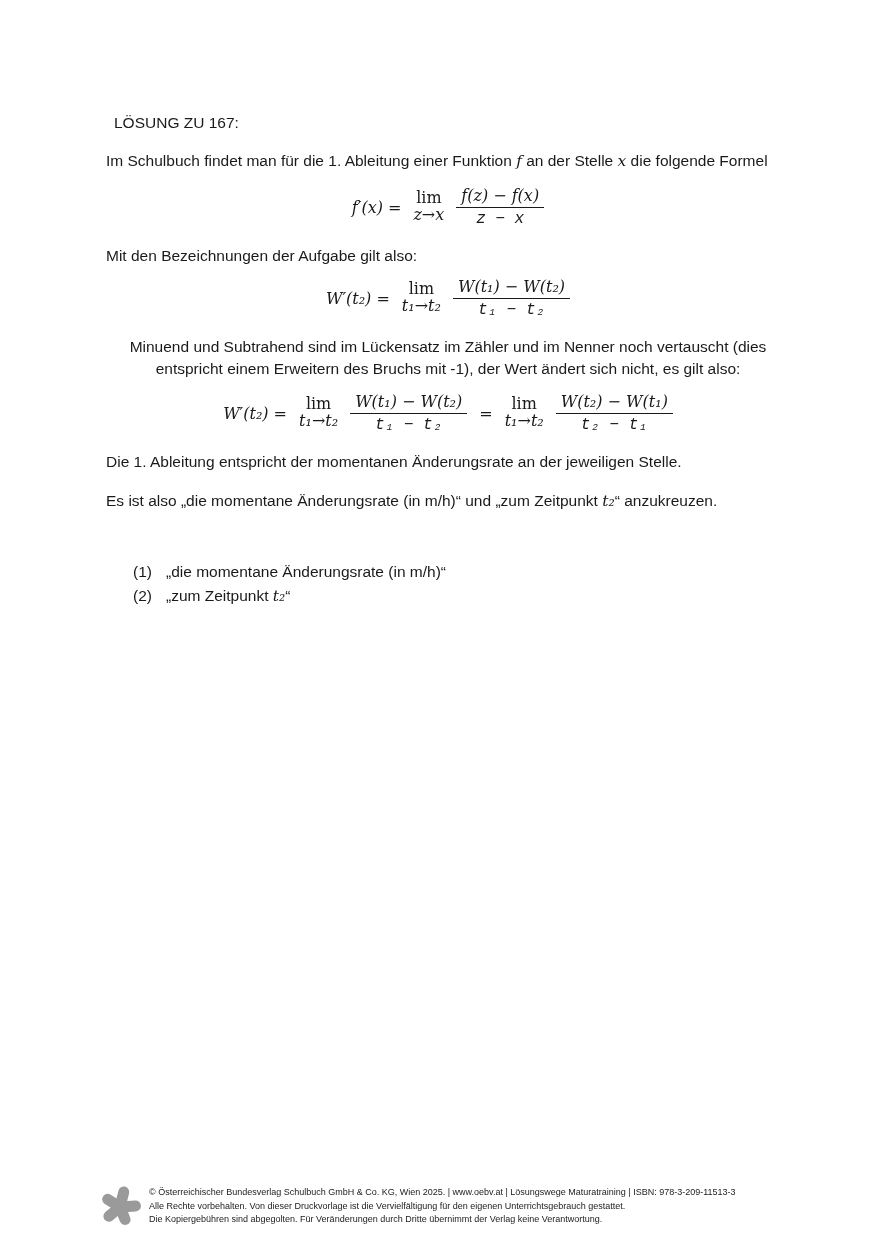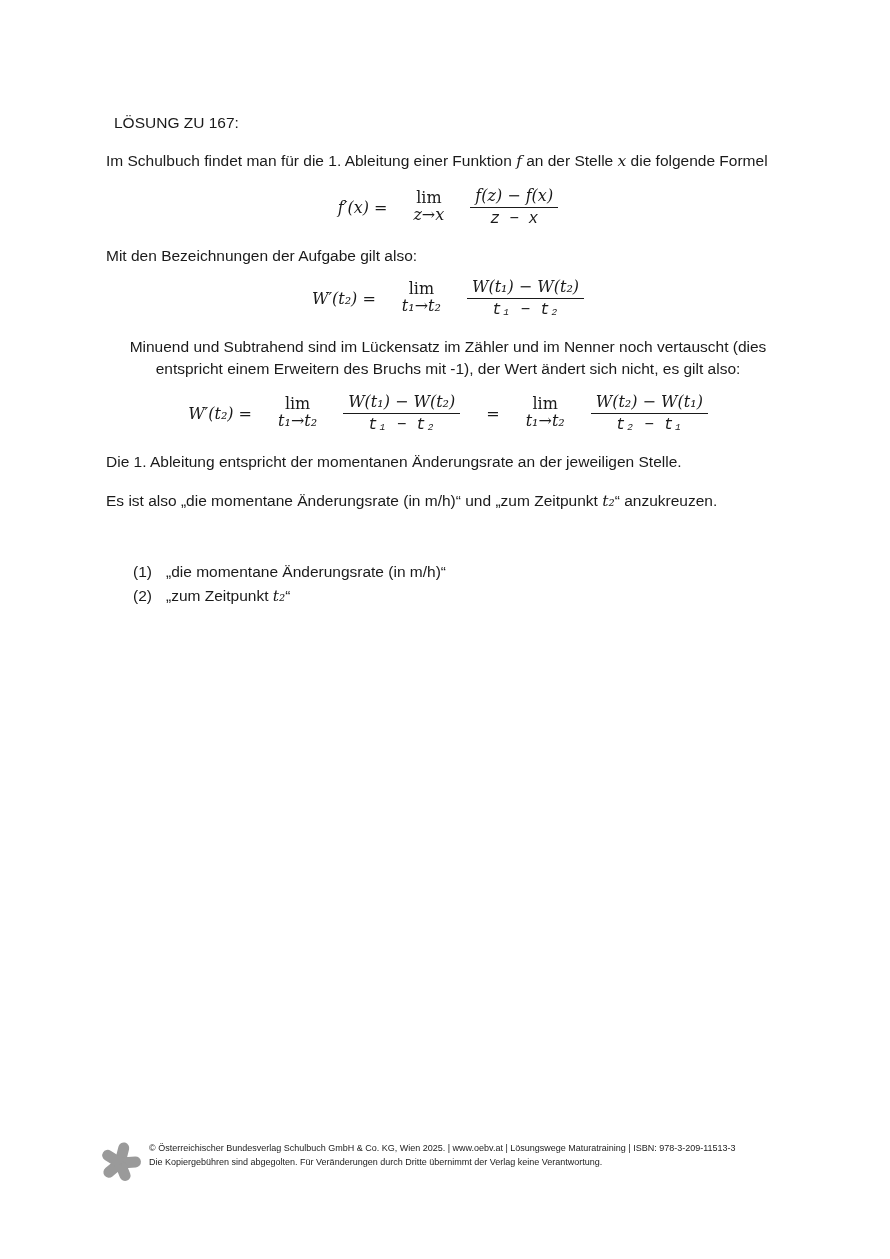--- a/index.html
+++ b/index.html
@@ -28,21 +28,21 @@
     font-family: "DejaVu Serif", "Liberation Serif", serif;
     font-style: italic;
     font-size: 15.5px;
   }
 
   
   .formula {
     display: flex;
     justify-content: center;
     align-items: center;
-    gap: 26px;
+    gap: 12px;
     font-family: "DejaVu Serif", "Liberation Serif", serif;
     font-style: italic;
     font-size: 16px;
     color: #1a1a1a;
   }
   .f1 { margin-top: 14px; }
   .f2 { margin-top: 10px; }
   .f3 { margin-top: 12px; }
   .p2 { margin-top: 16px; }
   .p3 { margin-top: 15px; text-align: center; }
@@ -80,21 +80,21 @@
     margin-left: 27px;
     font-size: 15.5px;
     line-height: 23px;
   }
   .list-marker { min-width: 22px; }
 
   
   .footer {
     position: absolute;
     left: 100px;
-    top: 1138px;
+    top: 1182px;
     display: flex;
     align-items: flex-start;
     gap: 7px;
   }
   .footer-logo { margin-top: 1px; }
   .footer-lines {
     font-size: 9px;
     line-height: 13.5px;
     color: #222222;
     padding-top: 4px;
@@ -181,16 +181,17 @@
       <g fill="#9a9a9a" transform="translate(20,24) rotate(14)">
         <rect x="-5.5" y="-21" width="11" height="22" rx="5.5"></rect>
         <rect x="-5.5" y="-21" width="11" height="22" rx="5.5" transform="rotate(72)"></rect>
         <rect x="-5.5" y="-19" width="11" height="20" rx="5.5" transform="rotate(144)"></rect>
         <rect x="-5.5" y="-20" width="11" height="21" rx="5.5" transform="rotate(216)"></rect>
         <rect x="-5.5" y="-20" width="11" height="21" rx="5.5" transform="rotate(288)"></rect>
       </g>
     </svg>
     <div class="footer-lines">
       <div>© Österreichischer Bundesverlag Schulbuch GmbH &amp; Co. KG, Wien 2025. | www.oebv.at | Lösungswege Maturatraining | ISBN: 978-3-209-11513-3</div>
+      <div>Alle Rechte vorbehalten. Von dieser Druckvorlage ist die Vervielfältigung für den eigenen Unterrichtsgebrauch gestattet.</div>
       <div>Die Kopiergebühren sind abgegolten. Für Veränderungen durch Dritte übernimmt der Verlag keine Verantwortung.</div>
     </div>
   </div>
 </div>
 
 </body></html>

